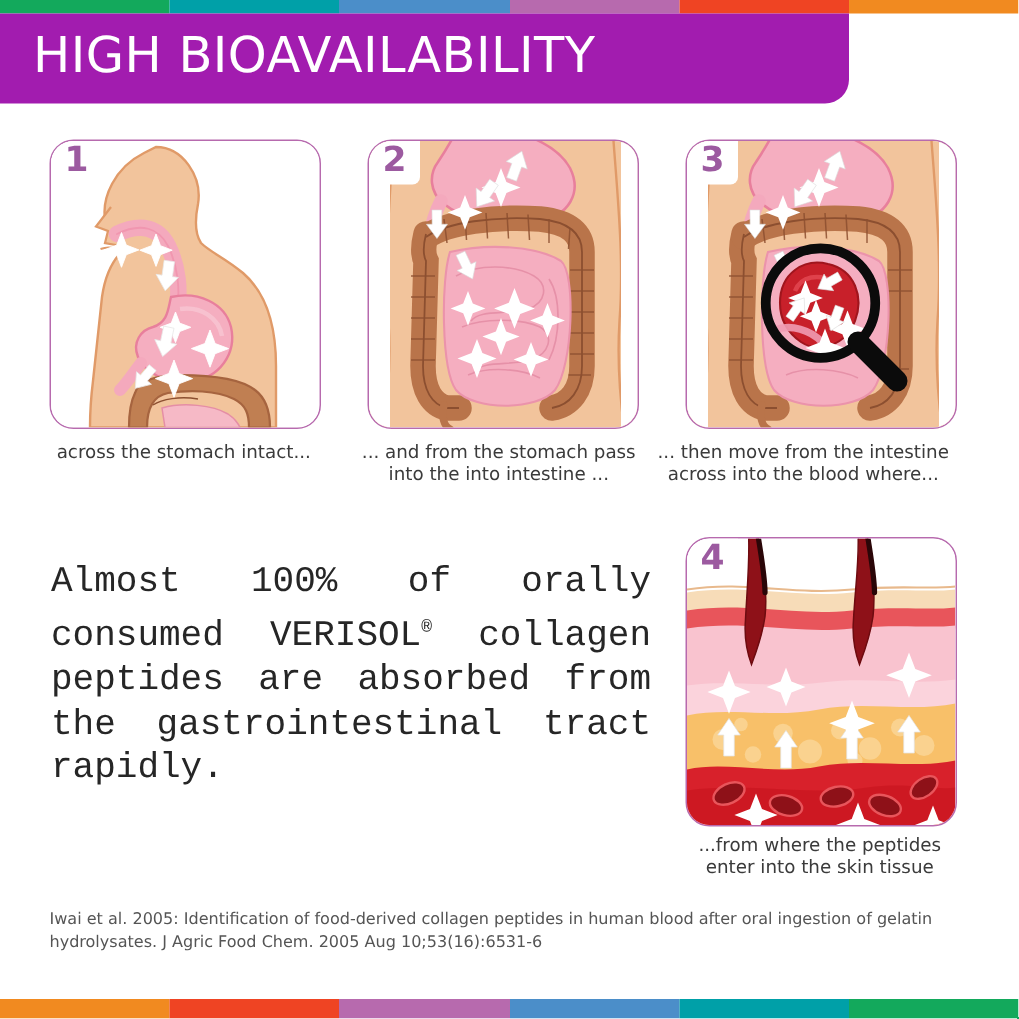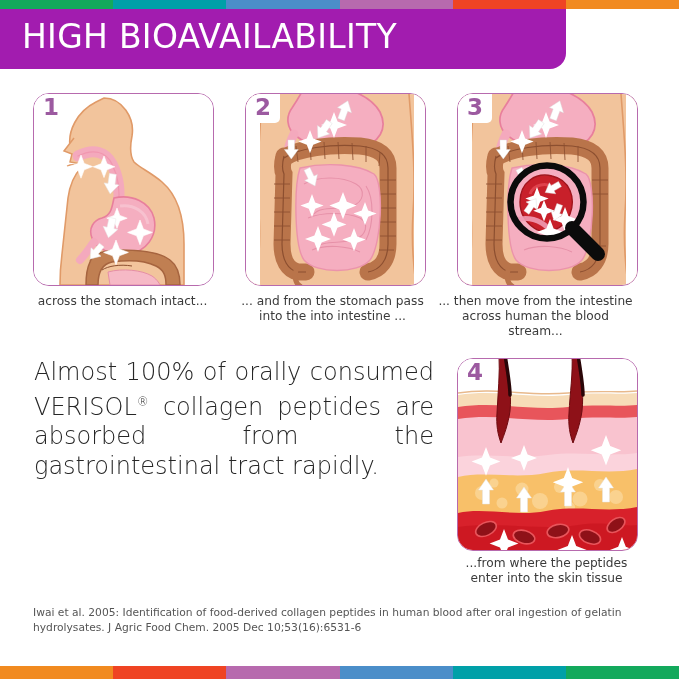--- a/index.html
+++ b/index.html
@@ -77,21 +77,21 @@
   
   #bodytext{
     position:absolute;left:34px;top:358px;width:400px;
     color:#262626;
     font-size:24px;
     line-height:29.5px;
     text-align:justify;
     font-family:"DejaVu Sans","Liberation Sans",sans-serif;
     font-weight:300;
   }
-  #bodytext p{margin:0 0 19px 0;}
+  #bodytext p{margin:16px 0 19px 0;font-family:Liberation Mono, monospace;}
   #bodytext p:last-child{margin-bottom:0;}
   #bodytext sup{font-size:12px;vertical-align:super;}
 
   
   #footnote{
     position:absolute;left:33px;top:606px;width:620px;
     color:#555555;
     font-size:10.7px;
     line-height:14.5px;
     font-family:"DejaVu Sans","Liberation Sans",sans-serif;
@@ -332,21 +332,21 @@
           </g>
         </g>
         <circle cx="89" cy="108" r="36.5" fill="none" stroke="#0b0b0b" stroke-width="6.5"></circle>
         <path d="M114 134 L140 160" stroke="#0b0b0b" stroke-width="14" stroke-linecap="round"></path>
       </g>
     </svg>
     <div class="badge">3</div>
   </div>
   <div class="caption" id="c3">
     <div>... then move from the intestine</div>
-    <div>across human the blood stream...</div>
+    <div>across into the blood where...</div>
   </div>
 
   <div id="bodytext">
     <p><span>Almost 100% of orally consumed VERISOL</span><sup>®</sup><span> collagen peptides are absorbed from the gastrointestinal tract rapidly.</span></p>
   </div>
 
   <div class="panel" id="p4">
     <svg viewBox="0 0 179 191" preserveAspectRatio="none">
       <rect x="0" y="0" width="179" height="191" fill="#ffffff"></rect>
 
@@ -415,21 +415,21 @@
         <path d="M164 178 l3.8 9.8 9.8 3.8 -9.8 3.8 -3.8 9.8 -3.8 -9.8 -9.8 -3.8 9.8 -3.8 Z"></path>
       </g>
     </svg>
     <div class="badge">4</div>
   </div>
   <div class="caption" id="c4">
     <div>...from where the peptides</div>
     <div>enter into the skin tissue</div>
   </div>
 
-  <div id="footnote">Iwai et al. 2005: Identification of food-derived collagen peptides in human blood after oral ingestion of gelatin hydrolysates. J Agric Food Chem. 2005 Dec 10;53(16):6531-6</div>
+  <div id="footnote">Iwai et al. 2005: Identification of food-derived collagen peptides in human blood after oral ingestion of gelatin hydrolysates. J Agric Food Chem. 2005 Aug 10;53(16):6531-6</div>
 
   <div class="colorbar" id="bottombar">
     <div class="seg" style="background:#f18a20"></div>
     <div class="seg" style="background:#ef4423"></div>
     <div class="seg" style="background:#b76aae"></div>
     <div class="seg" style="background:#4b8ec9"></div>
     <div class="seg" style="background:#00a0a8"></div>
     <div class="seg" style="background:#13a95c"></div>
   </div>
 

